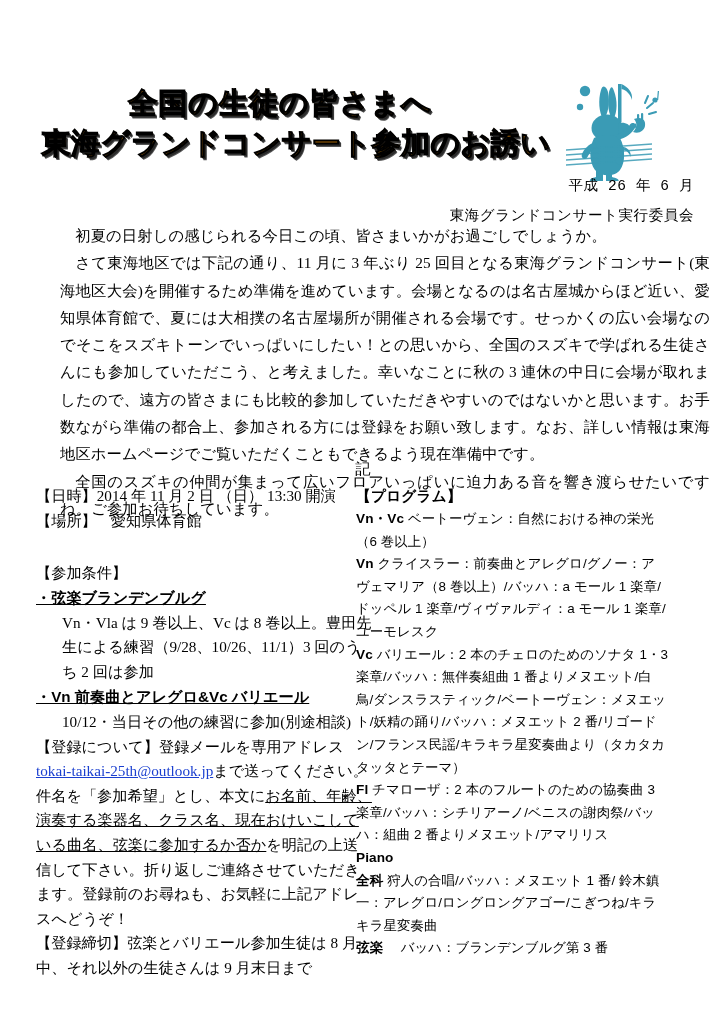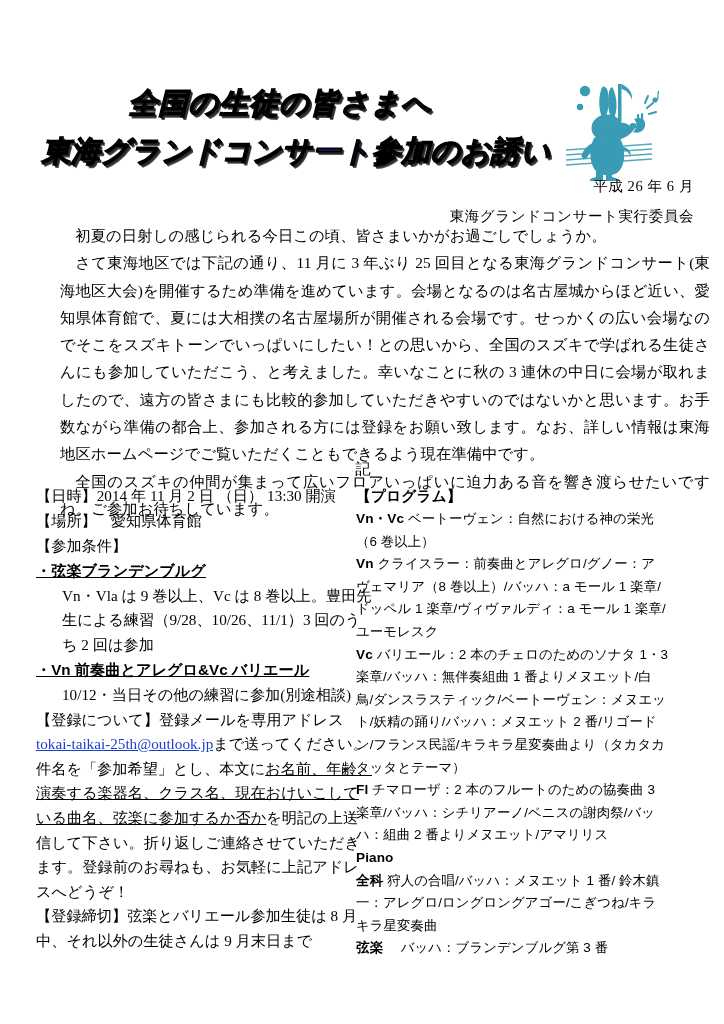--- a/index.html
+++ b/index.html
@@ -28,56 +28,55 @@
   
   .title-block {
     position: absolute;
     left: 0;
     top: 84px;
     width: 560px;
     text-align: center;
   }
   .title-line {
     font-family: "DejaVu Serif", "Liberation Serif", serif;
-    font-style: italic;
     font-weight: 700;
     font-size: 29px;
     line-height: 38px;
     letter-spacing: 1px;
-    color: #4c1d95;
+    color: #a16207;
     white-space: nowrap;
     -webkit-text-stroke: 1.1px #000;
     text-shadow:
        2px 2px 0 #2b2b2b,
        2.5px 2.5px 0 #555,
        1px 1px 0 #000;
   }
   .title-line.l2 {
-    margin-top: 10px;
+    margin-top: 2px;
     letter-spacing: 0.5px;
     padding-left: 32px;
   }
 
   
   .mascot {
     position: absolute;
     left: 556px;
     top: 78px;
     width: 112px;
     height: 104px;
   }
 
   
   .header-info {
     position: absolute;
     right: 30px;
     top: 176px;
     width: 400px;
     text-align: right;
-    font-family: Liberation Serif, serif;
+    font-family: Liberation Mono, monospace;
   }
   .header-info .date {
     font-size: 14.5px;
     line-height: 20px;
     letter-spacing: 0.6px;
   }
   .header-info .org {
     font-size: 14.5px;
     line-height: 21px;
     letter-spacing: 0.6px;
@@ -142,20 +141,21 @@
     font-family: "Liberation Sans", "DejaVu Sans", sans-serif;
     font-weight: 700;
     font-size: 15.2px;
     line-height: 25.5px;
     white-space: nowrap;
     text-decoration: underline;
   }
   .bracket {
     font-size: 15.2px;
     line-height: 25px;
+    margin-top: 27px;
   }
   a.mail {
     color: #1a3fd0;
     text-decoration: underline;
   }
   .u { text-decoration: underline; }
 
   
   .prog-head {
     font-weight: 700;

